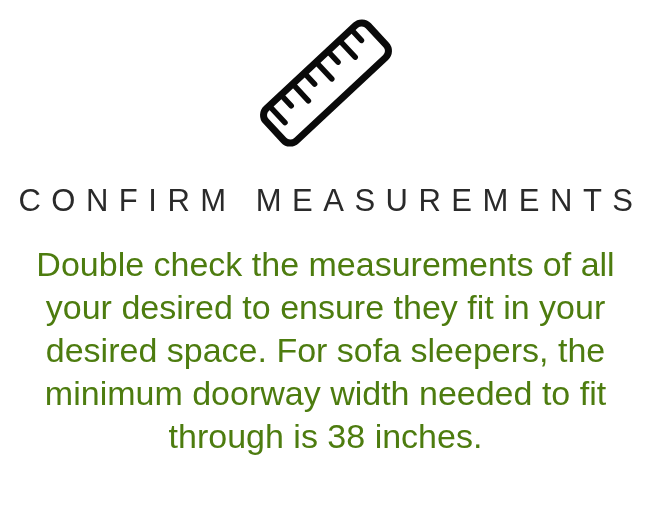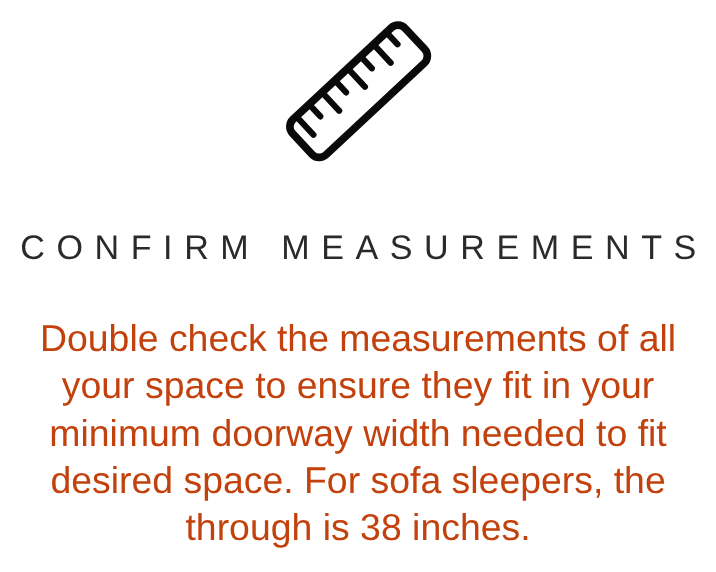--- a/index.html
+++ b/index.html
@@ -21,35 +21,35 @@
   }
   .icon-wrap {
     padding-top: 12px;
     height: 142px;
   }
   .icon-wrap svg {
     display: block;
     margin: 0 auto;
   }
   .heading {
-    margin: 53px 0 0 0;
+    margin: 29px 0 0 0;
     padding-left: 11px; 
     font-size: 31px;
     line-height: 36px;
     font-weight: 300;
     letter-spacing: 10.5px;
     color: #2a2a2a;
     white-space: nowrap;
   }
   .description {
-    margin-top: 44px;
+    margin-top: 24px;
     font-size: 34px;
     line-height: 43px;
     font-weight: 400;
-    color: #c2410c;
+    color: #4d7c0f;
   }
   .description .line {
     white-space: nowrap;
   }
 </style>
 </head>
 <body>
 
 <div class="panel">
 
@@ -66,19 +66,19 @@
         <line x1="39" y1="-21" x2="39" y2="1"></line>
         <line x1="55" y1="-21" x2="55" y2="-7"></line>
       </g>
     </svg>
   </div>
 
   <h1 class="heading">CONFIRM MEASUREMENTS</h1>
 
   <div class="description">
     <div class="line">Double check the measurements of all</div>
-    <div class="line">your space to ensure they fit in your</div>
+    <div class="line">your desired to ensure they fit in your</div>
+    <div class="line">desired space. For sofa sleepers, the</div>
     <div class="line">minimum doorway width needed to fit</div>
-    <div class="line">desired space. For sofa sleepers, the</div>
     <div class="line">through is 38 inches.</div>
   </div>
 
 </div>
 
 </body></html>

